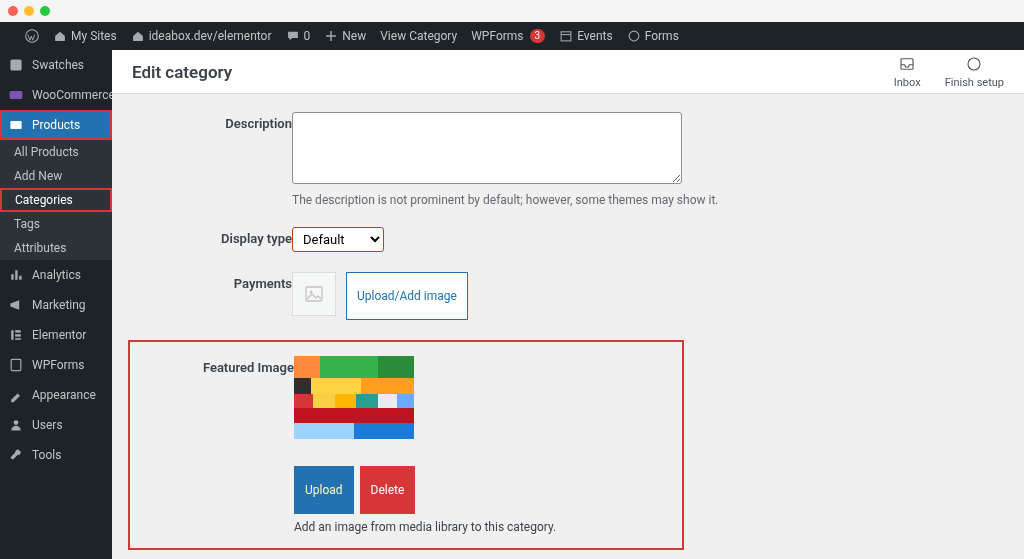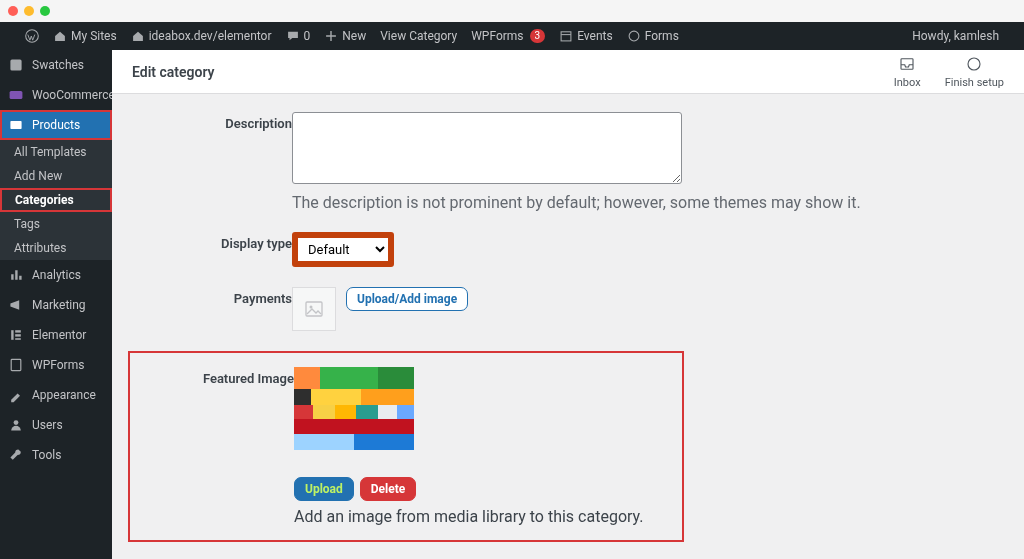--- a/index.html
+++ b/index.html
@@ -27,46 +27,46 @@
 
 .sidebar { width: 112px; background: #1d2327; color: #c3c4c7; font-size: 12px; overflow: hidden; }
 .side-item { display: flex; align-items: center; gap: 8px; padding: 7px 8px; cursor: pointer; }
 .side-item .ico { width: 16px; height: 16px; flex: 0 0 16px; display: flex; align-items: center; justify-content: center; }
 .side-item .ico svg { width: 16px; height: 16px; fill: #a7aaad; }
 .side-item.current { background: #2271b1; color: #fff; position: relative; }
 .side-item.current .ico svg { fill: #fff; }
 .side-item.current::after { content: ""; position: absolute; right: -6px; top: 50%; margin-top: -6px; border: 6px solid transparent; border-right-color: #f0f0f1; }
 .side-sub { background: #2c3338; }
 .side-sub .sub-item { padding: 5px 8px 5px 14px; cursor: pointer; color: #c3c4c7; }
-.side-sub .sub-item.current { color: #fff; font-weight: 700; padding-left: 15px; }
+.side-sub .sub-item.current { color: #fff; font-weight: 400; padding-left: 15px; }
 .side-badge { background: #d63638; color: #fff; border-radius: 9px; font-size: 10px; padding: 0 5px; margin-left: 4px; }
 .highlight-red { outline: 2px solid #d63638; outline-offset: -2px; }
 
 
 .content { flex: 1; overflow: auto; background: #f0f0f1; }
 .page-head { background: #fff; border-bottom: 1px solid #dcdcde; display: flex; align-items: center; padding: 0 20px; height: 44px; }
-.page-head h1 { font-size: 14px; font-weight: 600; }
+.page-head h1 { font-size: 17px; font-weight: 600; }
 .head-right { margin-left: auto; display: flex; gap: 24px; }
 .head-action { text-align: left; color: #50575e; font-size: 11px; }
 .head-action .iconbox { width: 20px; height: 20px; margin: 0 auto 2px; display: flex; align-items: center; justify-content: center; }
 .head-action svg { width: 18px; height: 18px; fill: none; stroke: #50575e; stroke-width: 1.5; }
 
 .form-table { padding: 8px 20px 20px; }
 .form-row { display: flex; align-items: flex-start; padding: 10px 0; }
 .form-row .label { width: 160px; font-weight: 600; font-size: 13px; padding-top: 4px; text-align: right; }
 .form-row .field { flex: 1; }
 textarea.desc { width: 390px; height: 72px; border: 1px solid #8c8f94; border-radius: 3px; padding: 6px; font-size: 13px; resize: both; }
-.help { color: #646970; font-size: 16px; margin-top: 6px; }
-select.disp { border: 6px solid #c2410c; border-radius: 3px; padding: 3px 22px 3px 6px; font-size: 13px; background: #fff; }
+.help { color: #646970; font-size: 12px; margin-top: 6px; }
+select.disp { border: 1px solid #c2410c; border-radius: 3px; padding: 3px 22px 3px 6px; font-size: 13px; background: #fff; }
 
 .thumb-placeholder { width: 44px; height: 44px; background: #f6f7f7; border: 1px solid #dcdcde; display: inline-flex; align-items: center; justify-content: center; }
 .thumb-placeholder svg { width: 20px; height: 20px; fill: #c3c4c7; }
-.btn { display: inline-block; padding: 4px 10px; border-radius: 7px; font-size: 12px; cursor: pointer; border: 1px solid; font-weight: bold; }
+.btn { display: inline-block; padding: 16px 10px; border-radius: 0; font-size: 12px; cursor: pointer; border: 1px solid; }
 .btn-outline-blue { color: #2271b1; border-color: #2271b1; background: #fff; }
-.btn-blue { background: #2271b1; color: #bef264; border-color: #2271b1; }
+.btn-blue { background: #2271b1; color: #fef9c3; border-color: #2271b1; }
 .btn-red { background: #d63638; color: #fff; border-color: #d63638; }
 .link-red { color: #b32d2e; cursor: pointer; }
 
 .featured-box { border: 2px solid #d63638; padding: 14px 0 14px 4px; margin-left: -4px; margin-right: 320px;}
 .featured-img { width: 120px; height: 100px; display: block; margin-bottom: 10px; }
 
 .featured-img {
   background:
     
     linear-gradient(90deg,#ff8a3d 0 22%,#36b24a 22% 48%,#36b24a 48% 70%,#2a8c3a 70% 100%) 0 0/100% 22% no-repeat,
@@ -154,25 +154,20 @@
     </div>
     <div class="ab-item">
       <span class="ico">
           <svg viewBox="0 0 20 20">
             <circle cx="10" cy="10" r="7" fill="none" stroke="#a7aaad" stroke-width="1.5"></circle>
           </svg>
         </span>
       <span>Forms</span>
     </div>
   </div>
-  <div class="ab-right">
-    <div class="ab-item">
-      <span>Howdy, kamlesh</span>
-    </div>
-  </div>
 </div>
 
 <div class="wrap">
 
   <div class="sidebar">
     <div class="side-item">
       <span class="ico">
           <svg viewBox="0 0 20 20">
             <rect x="3" y="3" width="14" height="14" rx="2"></rect>
           </svg>
@@ -189,21 +184,21 @@
     </div>
     <div class="side-item current highlight-red">
       <span class="ico">
           <svg viewBox="0 0 20 20">
             <rect x="3" y="5" width="14" height="10" rx="1"></rect>
           </svg>
         </span>
       <span>Products</span>
     </div>
     <div class="side-sub">
-      <div class="sub-item">All Templates</div>
+      <div class="sub-item">All Products</div>
       <div class="sub-item">Add New</div>
       <div class="sub-item current highlight-red">Categories</div>
       <div class="sub-item">Tags</div>
       <div class="sub-item">Attributes</div>
     </div>
     <div class="side-item">
       <span class="ico">
           <svg viewBox="0 0 20 20">
             <path d="M4 16V9h3v7zm5 0V4h3v12zm5 0v-5h3v5z"></path>
           </svg>

